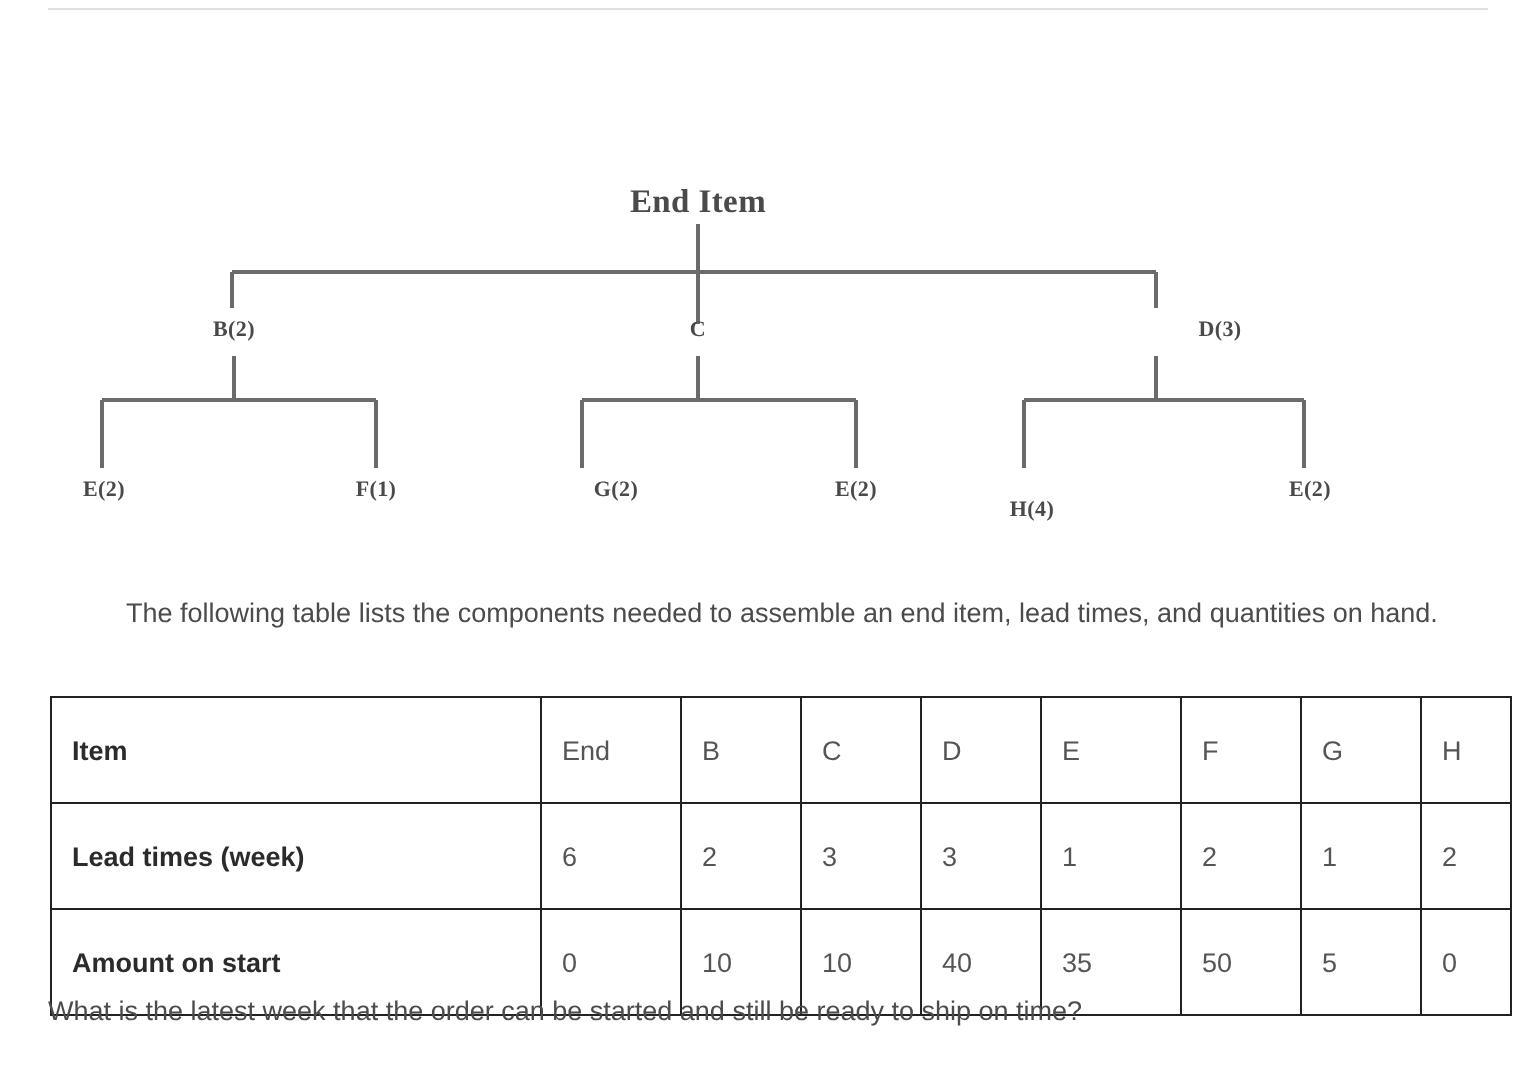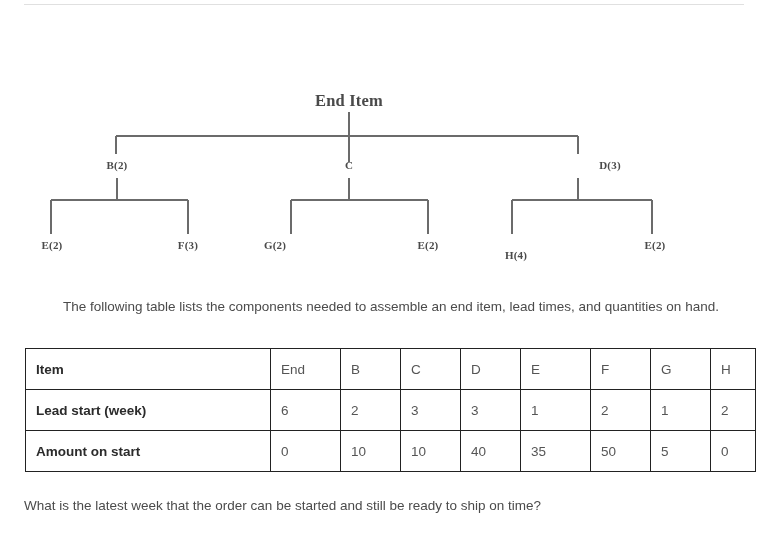--- a/index.html
+++ b/index.html
@@ -77,21 +77,21 @@
   #components-table {
     position: absolute;
     left: 25px;
     top: 348px;
     width: 730px;
     border-collapse: collapse;
     table-layout: fixed;
   }
   #components-table td {
     border: 1px solid #222222;
-    height: 41px;
+    height: 53px;
     padding: 0 10px;
     font-size: 13.5px;
     color: #555555;
     vertical-align: middle;
   }
   #components-table td.rowhead {
     font-weight: 700;
     color: #2b2b2b;
     font-size: 13.5px;
   }
@@ -146,22 +146,22 @@
     </g>
   </svg>
 
   <div class="node-label root" style="left:349px; top:21px;">End Item</div>
 
   <div class="node-label" style="left:117px; top:89px;">B(2)</div>
   <div class="node-label" style="left:349px; top:89px;">C</div>
   <div class="node-label" style="left:578px; top:89px;margin-left:32px;">D(3)</div>
 
   <div class="node-label" style="left:52px; top:169px;">E(2)</div>
-  <div class="node-label" style="left:188px; top:169px;">F(3)</div>
-  <div class="node-label" style="left:275px; top:169px;">G(2)</div>
+  <div class="node-label" style="left:188px; top:169px;">F(1)</div>
+  <div class="node-label" style="left:308px; top:169px;">G(2)</div>
   <div class="node-label" style="left:428px; top:169px;">E(2)</div>
   <div class="node-label" style="left:516px; top:179px;">H(4)</div>
   <div class="node-label" style="left:655px; top:169px;">E(2)</div>
 </div>
 
 <div id="intro-text">
   <span class="lead-pad">The following table lists the components needed to assemble an end item, lead times, and quantities on hand.</span>
 </div>
 
 <table id="components-table">
@@ -182,21 +182,21 @@
       <td>End</td>
       <td>B</td>
       <td>C</td>
       <td>D</td>
       <td>E</td>
       <td>F</td>
       <td>G</td>
       <td>H</td>
     </tr>
     <tr>
-      <td class="rowhead">Lead start (week)</td>
+      <td class="rowhead">Lead times (week)</td>
       <td>6</td>
       <td>2</td>
       <td>3</td>
       <td>3</td>
       <td>1</td>
       <td>2</td>
       <td>1</td>
       <td>2</td>
     </tr>
     <tr>

